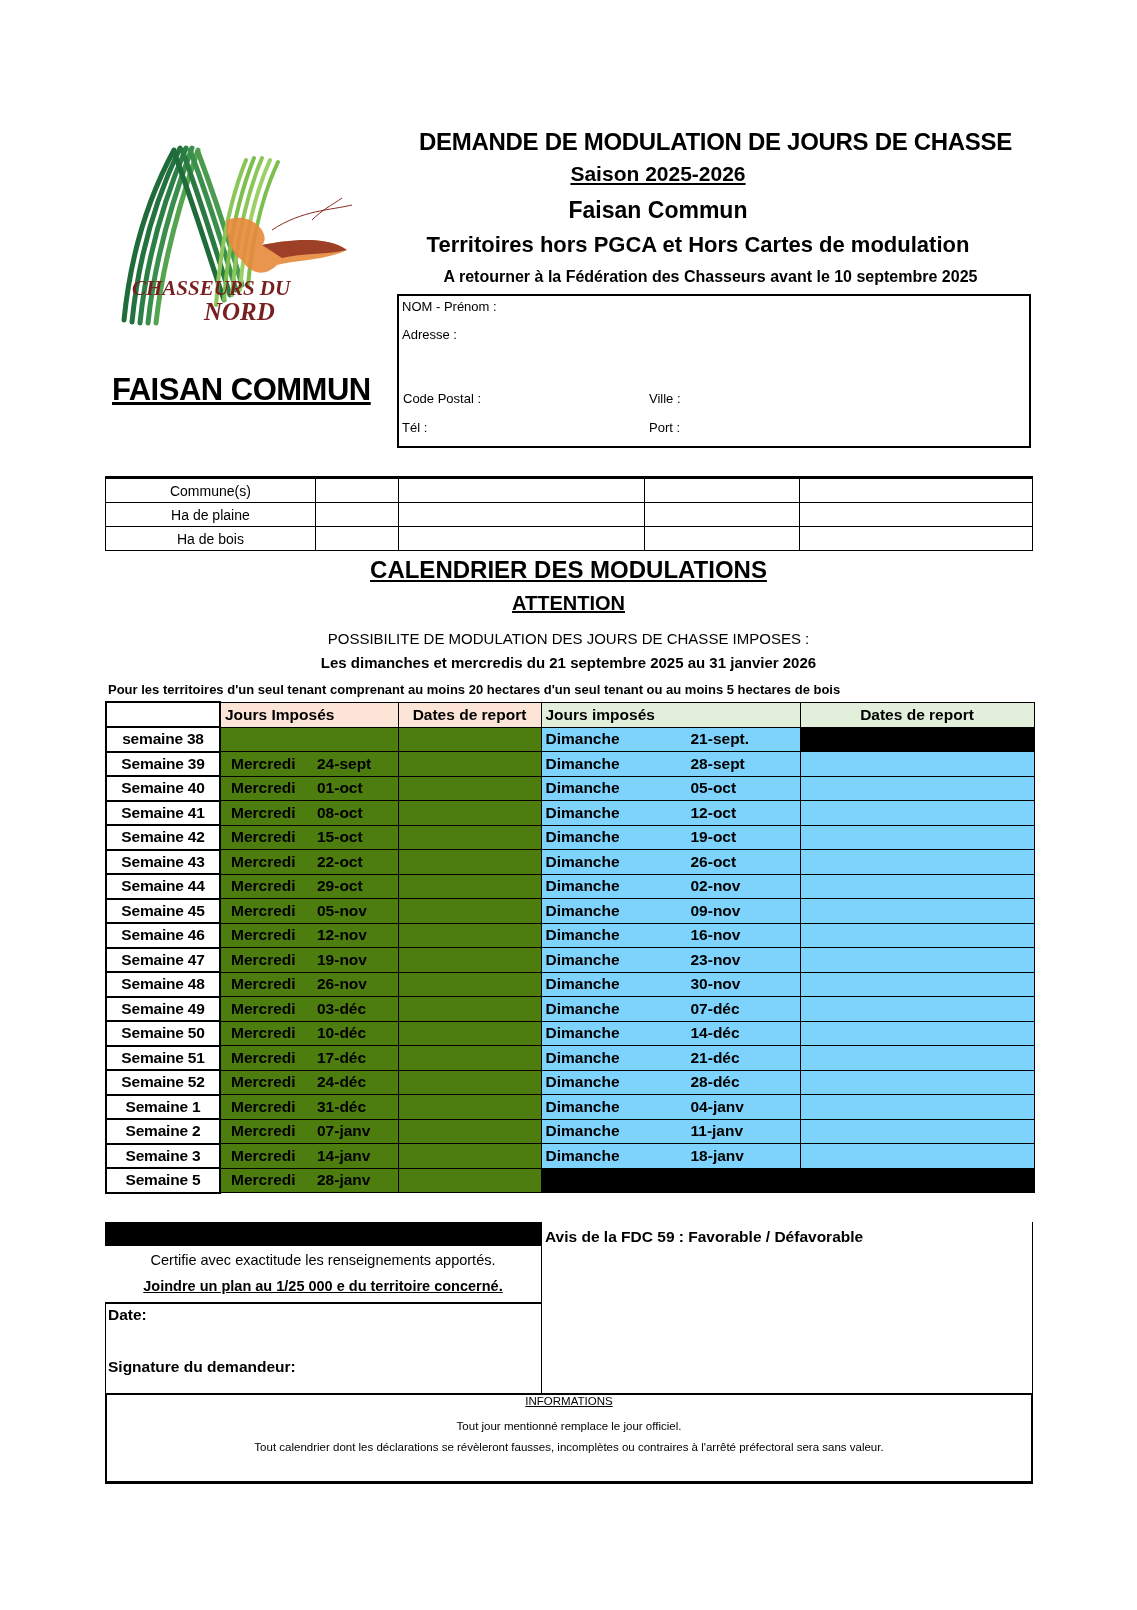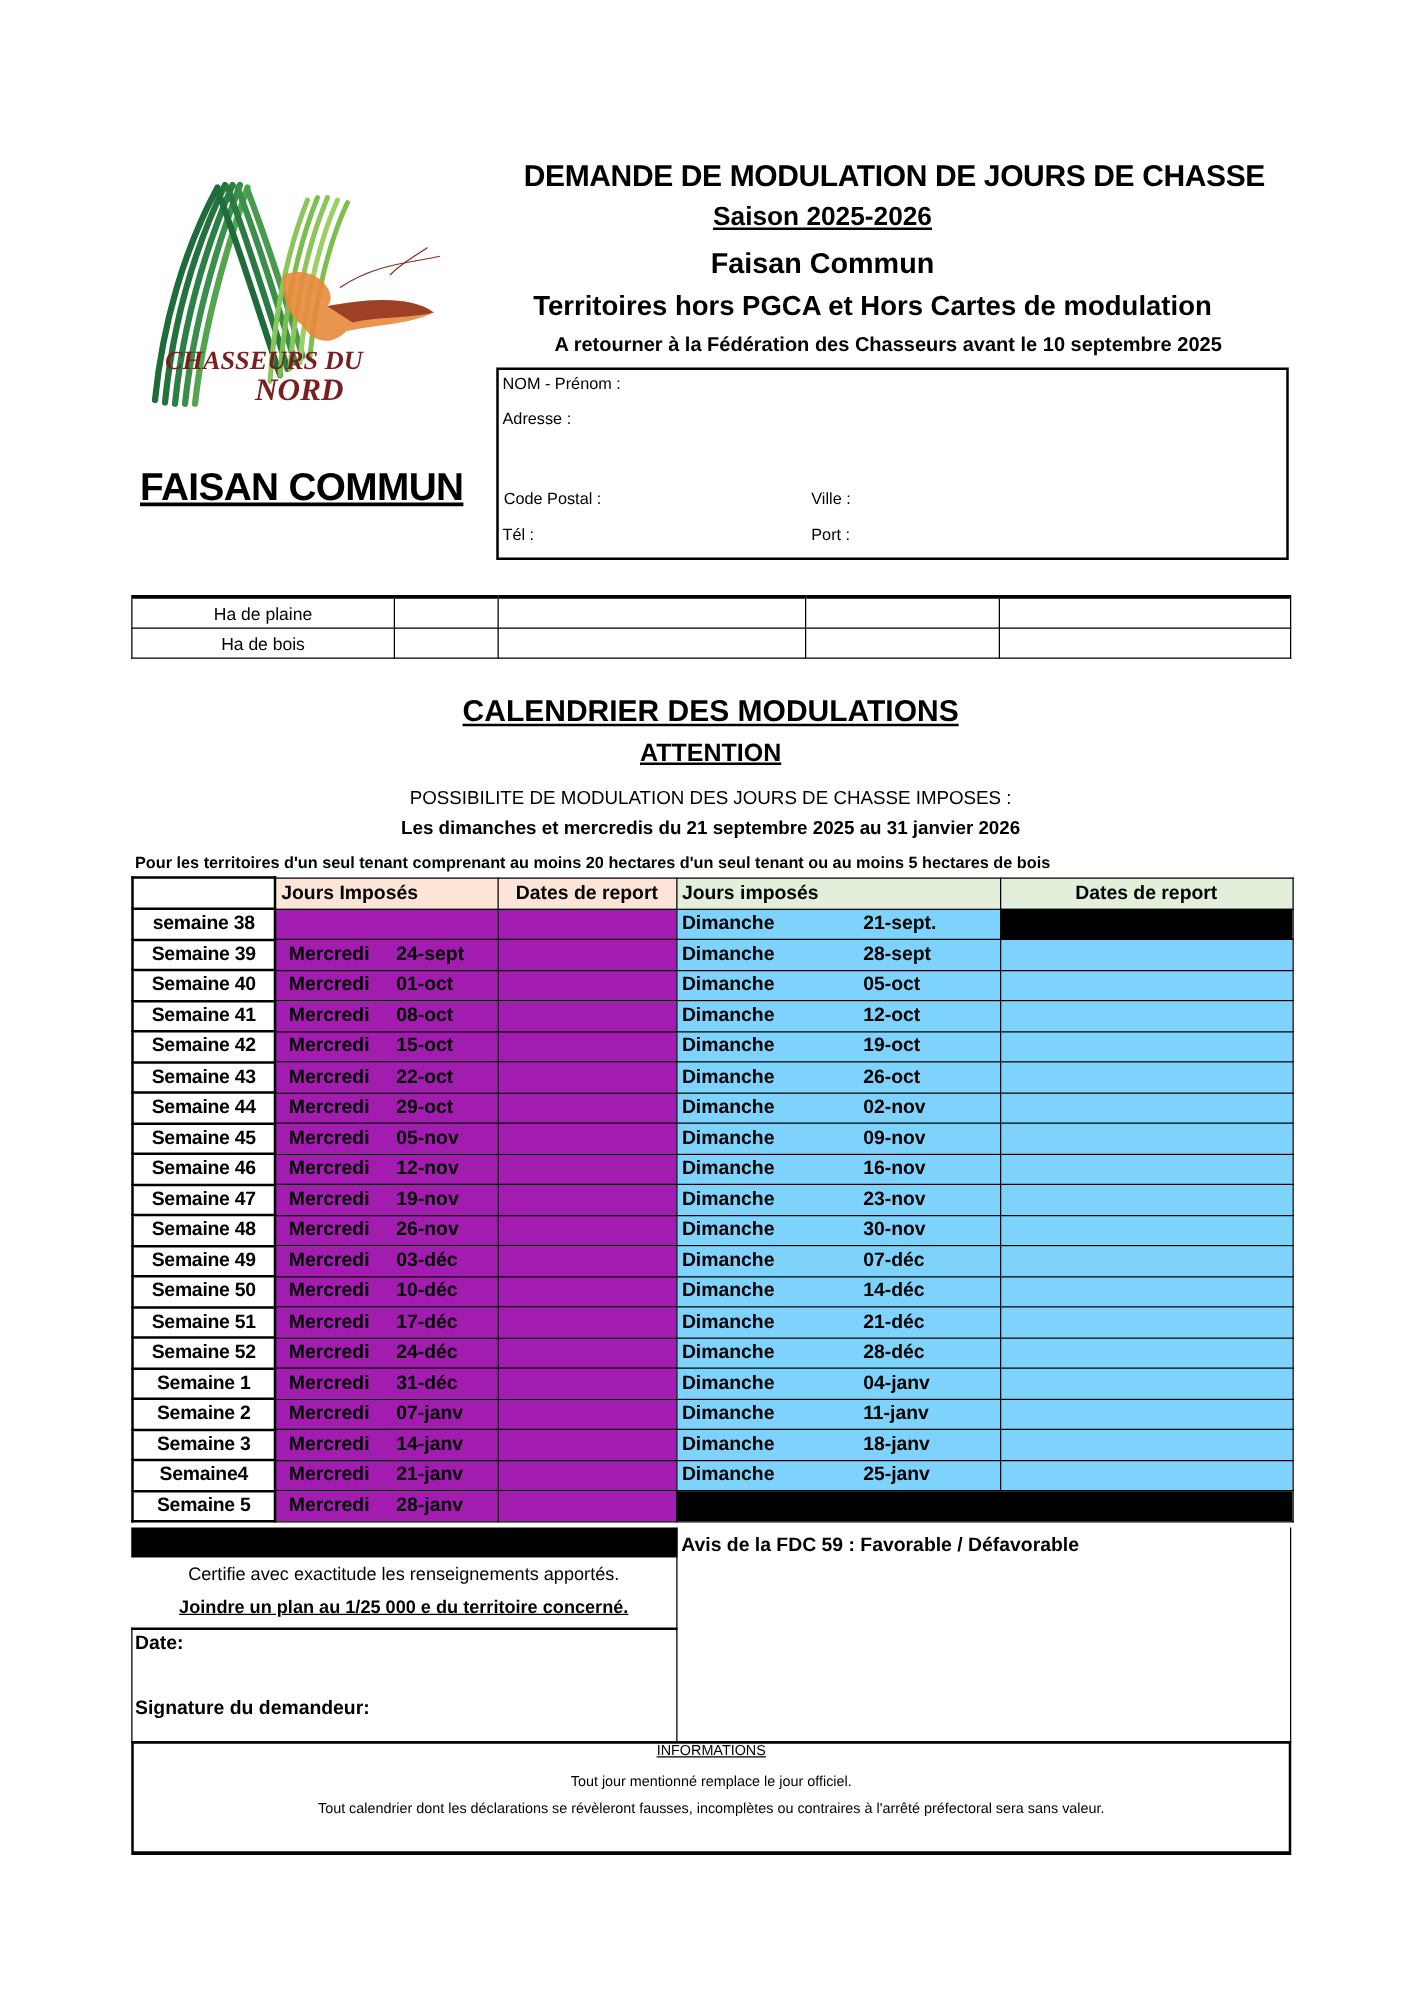--- a/index.html
+++ b/index.html
@@ -32,21 +32,21 @@
   #cal-title span, #attention span { text-decoration:underline; }
   #attention { left:0; width:1137px; top:592px; font-size:20px; font-weight:bold; text-align:center; }
   #poss { left:0; width:1137px; top:630px; font-size:15px; text-align:center; }
   #period { left:0; width:1137px; top:654px; font-size:15px; font-weight:bold; text-align:center; }
   #cond { left:108px; top:682px; font-size:13px; font-weight:bold; }
 
   
   #mtab { left:105px; top:701px; width:928px; border-collapse:collapse; font-size:15.5px; table-layout:fixed; }
   #mtab td { border:1.5px solid #000; height:22.5px; padding:0 4px; white-space:nowrap; font-weight:bold; }
   #mtab td.wk { background:#fff; text-align:center; border:2px solid #000; letter-spacing:-0.2px; }
-  #mtab td.pk { background:#a21caf;margin-left:39px; }
+  #mtab td.pk { background:#4d7c0f;margin-left:39px; }
   #mtab td.gr { background:#7dd3fc; }
   #mtab td.blk { background:#000; }
   #mtab .day { display:inline-block; width:86px; padding-left:6px; }
   #mtab .gday { display:inline-block; width:145px; }
   #mtab .date { display:inline-block; }
   #mtab th { font-weight:bold; border:1.5px solid #000; height:23px; font-size:15.5px; padding:0 4px; text-align:left; }
 
   
   #blk-left { left:105px; top:1222px; width:437px; height:24px; background:#000; }
   #avis { left:541px; top:1222px; width:492px; height:172px; border:1.5px solid #000; border-top:none; box-sizing:border-box; }
@@ -109,20 +109,27 @@
 
 <table id="ctab" class="abs">
   <colgroup>
       <col style="width:210px">
       <col style="width:83px">
       <col style="width:247px">
       <col style="width:155px">
       <col style="width:233px">
     </colgroup>
   <tbody>
+      <tr>
+    <td class="lbl">Commune(s)</td>
+    <td></td>
+        <td></td>
+        <td></td>
+        <td></td>
+  </tr>
   <tr>
     <td class="lbl">Ha de plaine</td>
     <td></td>
         <td></td>
         <td></td>
         <td></td>
   </tr>
   <tr>
     <td class="lbl">Ha de bois</td>
     <td></td>
@@ -277,27 +284,20 @@
         <td class="gr"></td>
       </tr>
       <tr>
         <td class="wk">Semaine 3</td>
         <td class="pk"><span class="day">Mercredi</span><span class="date">14-janv</span></td>
         <td class="pk"></td>
         <td class="gr"><span class="gday">Dimanche</span><span class="date">18-janv</span></td>
         <td class="gr"></td>
       </tr>
       <tr>
-        <td class="wk">Semaine4</td>
-        <td class="pk"><span class="day">Mercredi</span><span class="date">21-janv</span></td>
-        <td class="pk"></td>
-        <td class="gr"><span class="gday">Dimanche</span><span class="date">25-janv</span></td>
-        <td class="gr"></td>
-      </tr>
-      <tr>
         <td class="wk">Semaine 5</td>
         <td class="pk"><span class="day">Mercredi</span><span class="date">28-janv</span></td>
         <td class="pk"></td>
         <td class="blk" colspan="2"></td>
       </tr>
     </tbody>
 </table>
 
 <div id="blk-left" class="abs"></div>
 <div id="avis" class="abs"></div>

